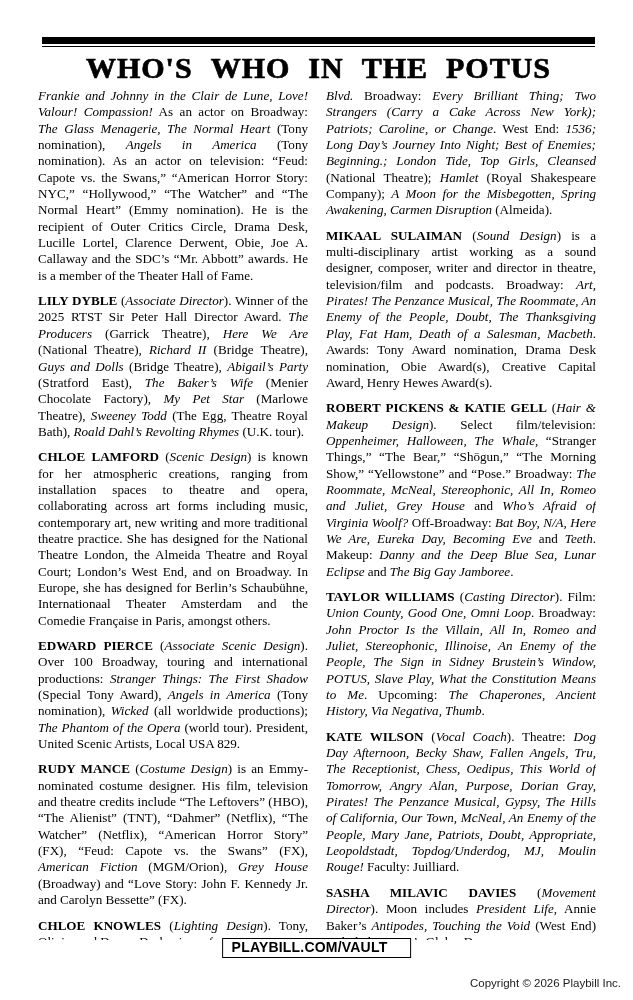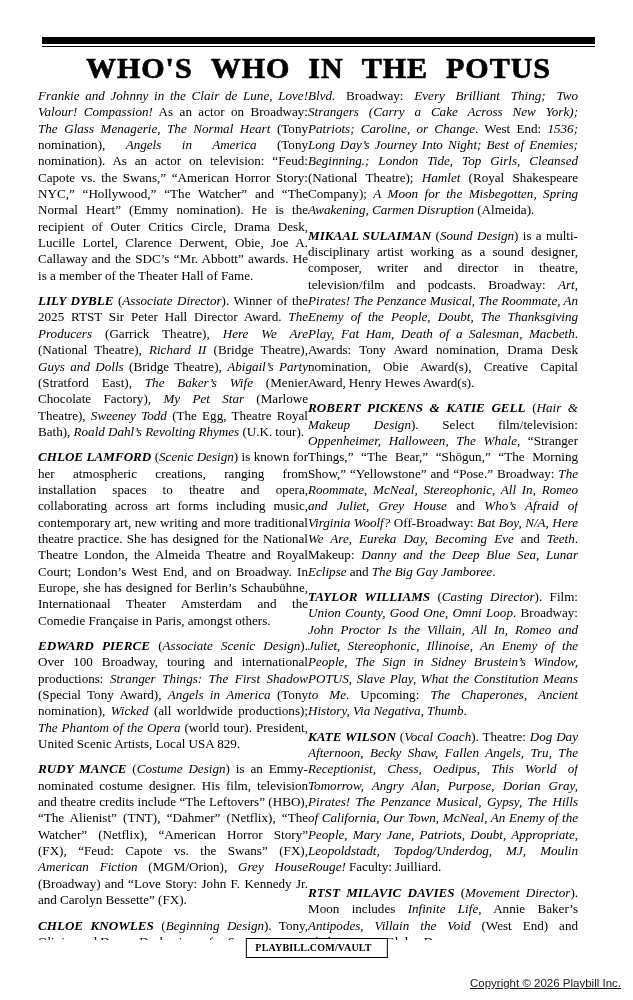--- a/index.html
+++ b/index.html
@@ -61,65 +61,65 @@
   .masthead .w { display: inline-block; margin: 0 9px; text-align: right; }
 
   
   .columns {
     position: absolute;
     left: 38px;
     top: 88px;
     width: 558px;
     height: 852px;
     display: flex;
+    gap: 18px;
   }
   .col {
     width: 270px;
     overflow: hidden;
   }
   .bio {
     font-size: 13.1px;
     line-height: 16.35px;
     text-align: justify;
     text-justify: inter-word;
     margin: 0 0 9px 0;
     hyphens: manual;
     word-spacing: -0.1px;
   }
   .bio:last-child { margin-bottom: 0; }
-  .nm { font-weight: 700; font-style: italic; }
+  .nm { font-weight: 700; }
   .it { font-style: italic; }
 
   
   .vault {
     position: absolute;
     left: 50%;
     transform: translateX(-50%);
     top: 938px;
     border: 1px solid #000;
-    padding: 2px 15px 3px 9px;
+    padding: 2px 23px 3px 9px;
     background: #fff;
-    font-family: Liberation Serif, serif;
+    font-family: Liberation Sans, sans-serif;
     font-weight: 700;
-    font-size: 10px;
+    font-size: 14px;
     letter-spacing: 0.2px;
     line-height: 13px;
     white-space: nowrap;
   }
 
   .copyright {
     position: absolute;
     right: 12px;
     top: 976px;
     font-family: "Liberation Sans", "DejaVu Sans", sans-serif;
     font-size: 11.5px;
     line-height: 14px;
     color: #1a1a1a;
     white-space: nowrap;
-    text-decoration: underline;
   }
 </style>
 </head>
 <body>
 
 <div class="page">
 
   <div class="rule-wrap">
     <div class="rule-thick"></div>
     <div class="rule-gap"></div>
@@ -128,28 +128,28 @@
 
   <div class="masthead" id="masthead"><span class="w">WHO'S</span><span class="w">WHO</span><span class="w">IN</span><span class="w">THE</span><span class="w">POTUS</span></div>
 
   <div class="columns">
     <div class="col" id="left-col">
         <p class="bio"><span class="it">Frankie and Johnny in the Clair de Lune, Love! Valour! Compassion!</span><span> As an actor on Broadway: </span><span class="it">The Glass Menagerie, The Normal Heart</span><span> (Tony nomination), </span><span class="it">Angels in America</span><span> (Tony nomination). As an actor on television: “Feud: Capote vs. the Swans,” “American Horror Story: NYC,” “Hollywood,” “The Watcher” and “The Normal Heart” (Emmy nomination). He is the recipient of Outer Critics Circle, Drama Desk, Lucille Lortel, Clarence Derwent, Obie, Joe A. Callaway and the SDC’s “Mr. Abbott” awards. He is a member of the Theater Hall of Fame.</span></p>
         <p class="bio"><span class="nm">LILY DYBLE</span><span> (</span><span class="it">Associate Director</span><span>). Winner of the 2025 RTST Sir Peter Hall Director Award. </span><span class="it">The Producers</span><span> (Garrick Theatre), </span><span class="it">Here We Are</span><span> (National Theatre), </span><span class="it">Richard II</span><span> (Bridge Theatre), </span><span class="it">Guys and Dolls</span><span> (Bridge Theatre), </span><span class="it">Abigail’s Party</span><span> (Stratford East), </span><span class="it">The Baker’s Wife</span><span> (Menier Chocolate Factory), </span><span class="it">My Pet Star</span><span> (Marlowe Theatre), </span><span class="it">Sweeney Todd</span><span> (The Egg, Theatre Royal Bath), </span><span class="it">Roald Dahl’s Revolting Rhymes</span><span> (U.K. tour).</span></p>
         <p class="bio"><span class="nm">CHLOE LAMFORD</span><span> (</span><span class="it">Scenic Design</span><span>) is known for her atmospheric creations, ranging from installation spaces to theatre and opera, collaborating across art forms including music, contemporary art, new writing and more traditional theatre practice. She has designed for the National Theatre London, the Almeida Theatre and Royal Court; London’s West End, and on Broadway. In Europe, she has designed for Berlin’s Schaubühne, Internationaal Theater Amsterdam and the Comedie Française in Paris, amongst others.</span></p>
         <p class="bio"><span class="nm">EDWARD PIERCE</span><span> (</span><span class="it">Associate Scenic Design</span><span>). Over 100 Broadway, touring and international productions: </span><span class="it">Stranger Things: The First Shadow</span><span> (Special Tony Award), </span><span class="it">Angels in America</span><span> (Tony nomination), </span><span class="it">Wicked</span><span> (all worldwide productions); </span><span class="it">The Phantom of the Opera</span><span> (world tour). President, United Scenic Artists, Local USA 829.</span></p>
         <p class="bio"><span class="nm">RUDY MANCE</span><span> (</span><span class="it">Costume Design</span><span>) is an Emmy-nominated costume designer. His film, television and theatre credits include “The Leftovers” (HBO), “The Alienist” (TNT), “Dahmer” (Netflix), “The Watcher” (Netflix), “American Horror Story” (FX), “Feud: Capote vs. the Swans” (FX), </span><span class="it">American Fiction</span><span> (MGM/Orion), </span><span class="it">Grey House</span><span> (Broadway) and “Love Story: John F. Kennedy Jr. and Carolyn Bessette” (FX).</span></p>
-        <p class="bio"><span class="nm">CHLOE KNOWLES</span><span> (</span><span class="it">Beginning Design</span><span>). Tony, Olivier and Drama Desk winner for </span><span class="it">Sunset</span></p>
+        <p class="bio"><span class="nm">CHLOE KNOWLES</span><span> (</span><span class="it">Lighting Design</span><span>). Tony, Olivier and Drama Desk winner for </span><span class="it">Sunset</span></p>
       </div>
     <div class="col" id="right-col">
         <p class="bio"><span class="it">Blvd.</span><span> Broadway: </span><span class="it">Every Brilliant Thing; Two Strangers (Carry a Cake Across New York); Patriots; Caroline, or Change</span><span>. West End: </span><span class="it">1536; Long Day’s Journey Into Night; Best of Enemies; Beginning.; London Tide, Top Girls, Cleansed</span><span> (National Theatre); </span><span class="it">Hamlet</span><span> (Royal Shakespeare Company); </span><span class="it">A Moon for the Misbegotten, Spring Awakening, Carmen Disruption</span><span> (Almeida).</span></p>
         <p class="bio"><span class="nm">MIKAAL SULAIMAN</span><span> (</span><span class="it">Sound Design</span><span>) is a multi-disciplinary artist working as a sound designer, composer, writer and director in theatre, television/film and podcasts. Broadway: </span><span class="it">Art, Pirates! The Penzance Musical, The Roommate, An Enemy of the People, Doubt, The Thanksgiving Play, Fat Ham, Death of a Salesman, Macbeth</span><span>. Awards: Tony Award nomination, Drama Desk nomination, Obie Award(s), Creative Capital Award, Henry Hewes Award(s).</span></p>
         <p class="bio"><span class="nm">ROBERT PICKENS &amp; KATIE GELL</span><span> (</span><span class="it">Hair &amp; Makeup Design</span><span>). Select film/television: </span><span class="it">Oppenheimer, Halloween, The Whale</span><span>, “Stranger Things,” “The Bear,” “Shōgun,” “The Morning Show,” “Yellowstone” and “Pose.” Broadway: </span><span class="it">The Roommate, McNeal, Stereophonic, All In, Romeo and Juliet, Grey House</span><span> and </span><span class="it">Who’s Afraid of Virginia Woolf?</span><span> Off-Broadway: </span><span class="it">Bat Boy, N/A, Here We Are, Eureka Day, Becoming Eve</span><span> and </span><span class="it">Teeth</span><span>. Makeup: </span><span class="it">Danny and the Deep Blue Sea, Lunar Eclipse</span><span> and </span><span class="it">The Big Gay Jamboree</span><span>.</span></p>
         <p class="bio"><span class="nm">TAYLOR WILLIAMS</span><span> (</span><span class="it">Casting Director</span><span>). Film: </span><span class="it">Union County, Good One, Omni Loop</span><span>. Broadway: </span><span class="it">John Proctor Is the Villain, All In, Romeo and Juliet, Stereophonic, Illinoise, An Enemy of the People, The Sign in Sidney Brustein’s Window, POTUS, Slave Play, What the Constitution Means to Me</span><span>. Upcoming: </span><span class="it">The Chaperones, Ancient History, Via Negativa, Thumb</span><span>.</span></p>
         <p class="bio"><span class="nm">KATE WILSON</span><span> (</span><span class="it">Vocal Coach</span><span>). Theatre: </span><span class="it">Dog Day Afternoon, Becky Shaw, Fallen Angels, Tru, The Receptionist, Chess, Oedipus, This World of Tomorrow, Angry Alan, Purpose, Dorian Gray, Pirates! The Penzance Musical, Gypsy, The Hills of California, Our Town, McNeal, An Enemy of the People, Mary Jane, Patriots, Doubt, Appropriate, Leopoldstadt, Topdog/Underdog, MJ, Moulin Rouge!</span><span> Faculty: Juilliard.</span></p>
-        <p class="bio"><span class="nm">RTST MILAVIC DAVIES</span><span> (</span><span class="it">Movement Director</span><span>). Moon includes </span><span class="it">Infinite Life</span><span>, Annie Baker’s </span><span class="it">Antipodes, Villain the Void</span><span> (West End) and Shakespeare’s Globe, Donmar</span></p>
+        <p class="bio"><span class="nm">SASHA MILAVIC DAVIES</span><span> (</span><span class="it">Movement Director</span><span>). Moon includes </span><span class="it">President Life</span><span>, Annie Baker’s </span><span class="it">Antipodes, Touching the Void</span><span> (West End) and Shakespeare’s Globe, Donmar</span></p>
       </div>
   </div>
 
   <div class="vault">PLAYBILL.COM/VAULT</div>
   <div class="copyright">Copyright © 2026 Playbill Inc.</div>
 
 </div>
 
 </body></html>

